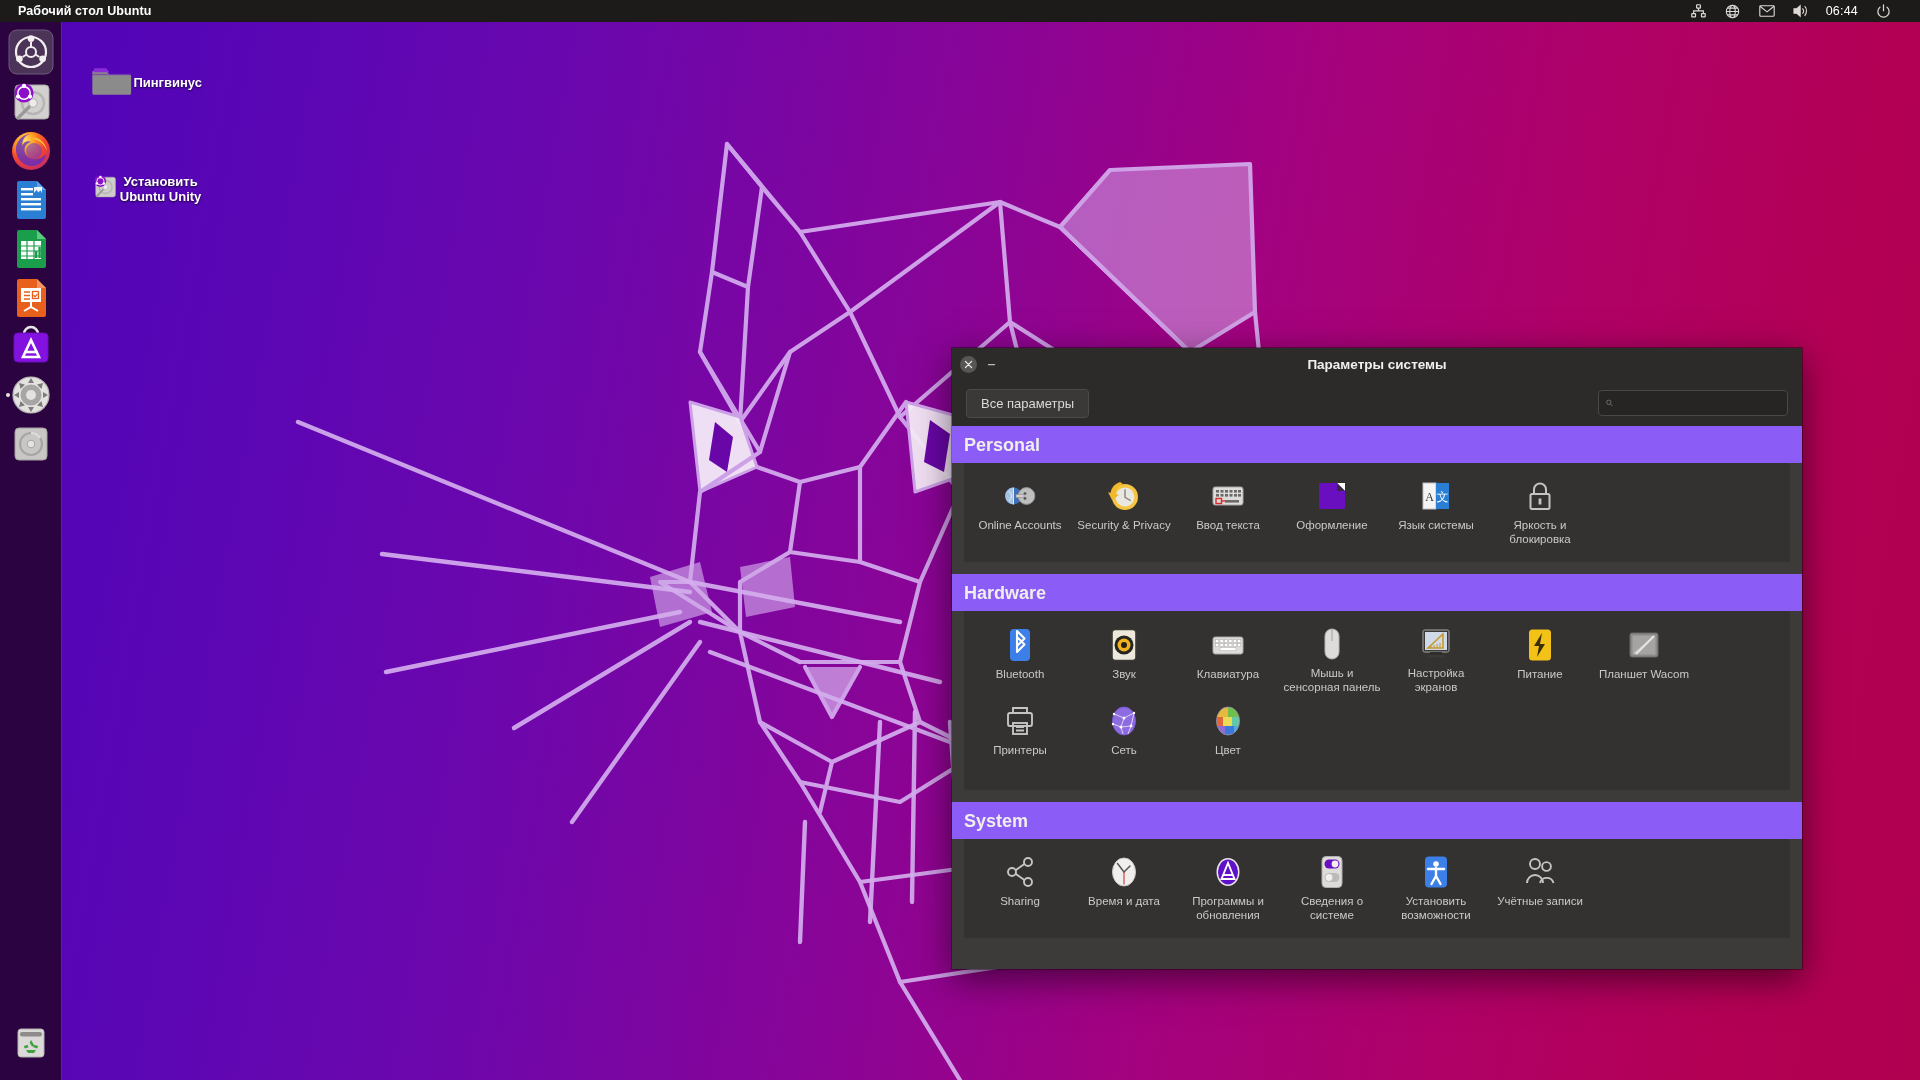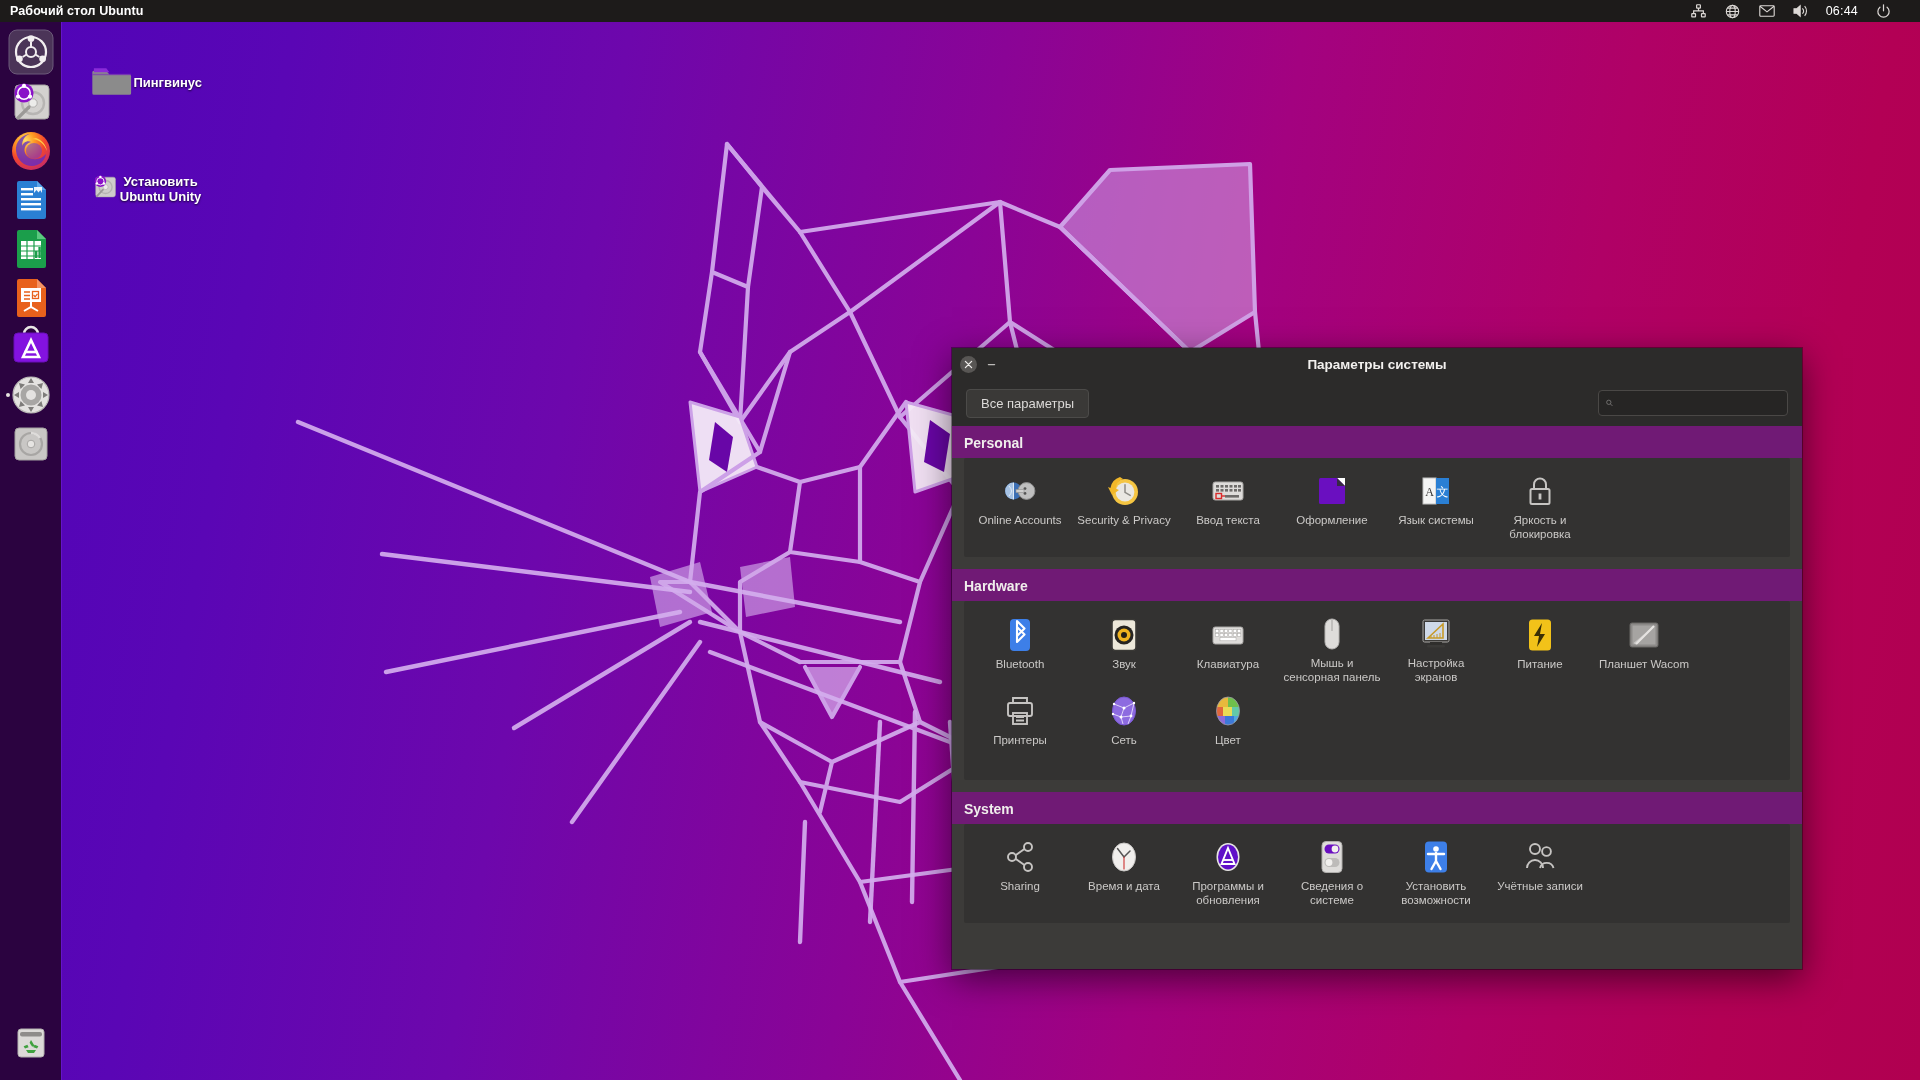--- a/index.html
+++ b/index.html
@@ -23,21 +23,21 @@
   #wallpaper svg { position:absolute; left:0; top:0; width:100%; height:100%; display:block; }
 
   
   #top-panel {
     position:absolute; left:0; top:0; width:1920px; height:22px;
     background:#1D1B1A; display:flex; align-items:center;
     z-index:60;
   }
   #panel-title {
     color:#ffffff; font-size:12.5px; font-weight:bold;
-    padding-left:10px; letter-spacing:.1px; white-space:nowrap;
+    padding-left:18px; letter-spacing:.1px; white-space:nowrap;
   }
   #panel-tray {
     margin-left:auto; display:flex; align-items:center; gap:16px;
     padding-right:28px; color:#e4e2e0;
   }
   #panel-tray .tray-ico { display:flex; align-items:center; justify-content:center;
     width:18px; height:16px; cursor:default; }
   #panel-tray svg { display:block; }
   #panel-clock { font-size:12.5px; color:#ffffff; letter-spacing:.2px; }
 
@@ -112,22 +112,22 @@
   }
   #search-wrap input {
     flex:1; background:transparent; border:none; outline:none;
     color:#cfcdcb; font-size:12.5px; font-family:inherit;
   }
   #search-wrap input::placeholder { color:#6f6d6b; }
 
   #panes { flex:1; overflow:hidden; background:#3C3B39; padding:0 0 0 0; }
 
   .sec-title {
-    color:#f0eeec; font-size:14px; font-weight:bold;
-    padding:9px 4px 7px 12px; background:#701a75;
+    color:#f0eeec; font-size:18px; font-weight:bold;
+    padding:9px 4px 7px 12px; background:#8b5cf6;
   }
   .sec-body {
     background:#333231; margin:0 12px 12px 12px; border-radius:2px;
     padding:10px 4px 12px 4px;
     display:flex; flex-wrap:wrap;
   }
   .tile {
     width:104px; min-height:76px; padding:6px 2px 4px 2px;
     display:flex; flex-direction:column; align-items:center;
     cursor:pointer; border-radius:4px;

